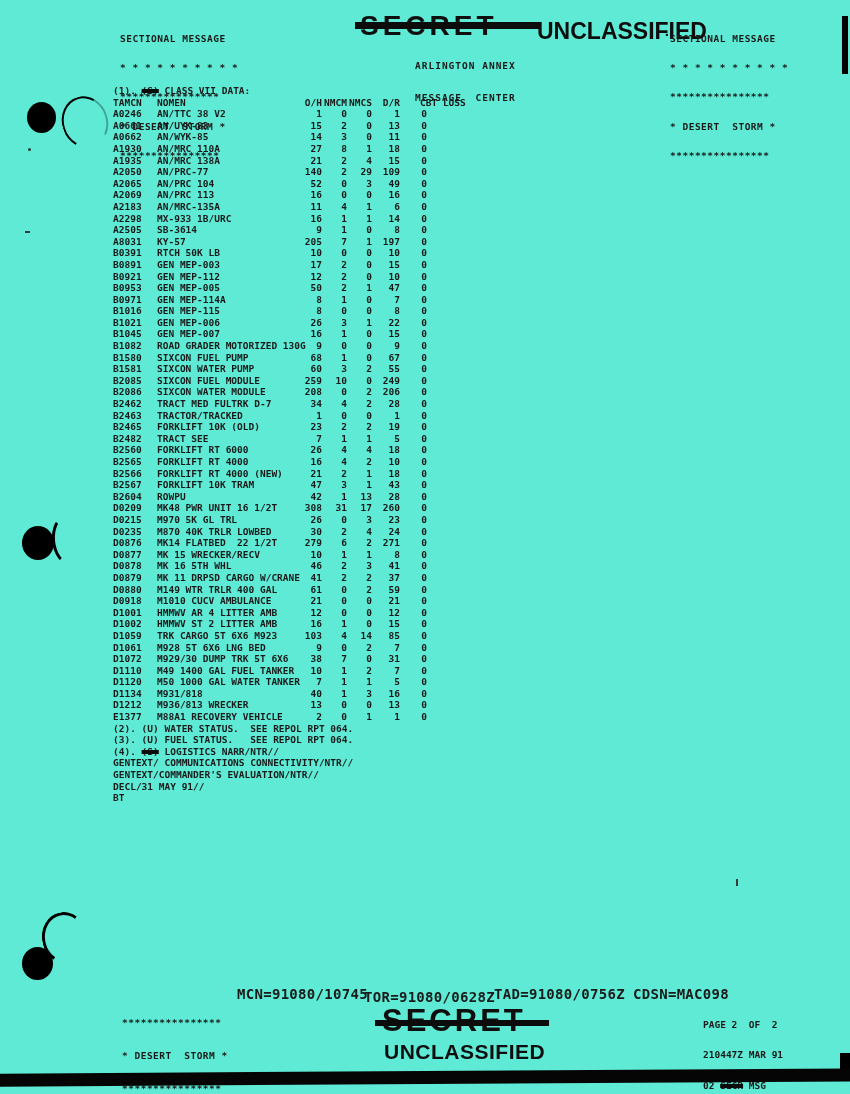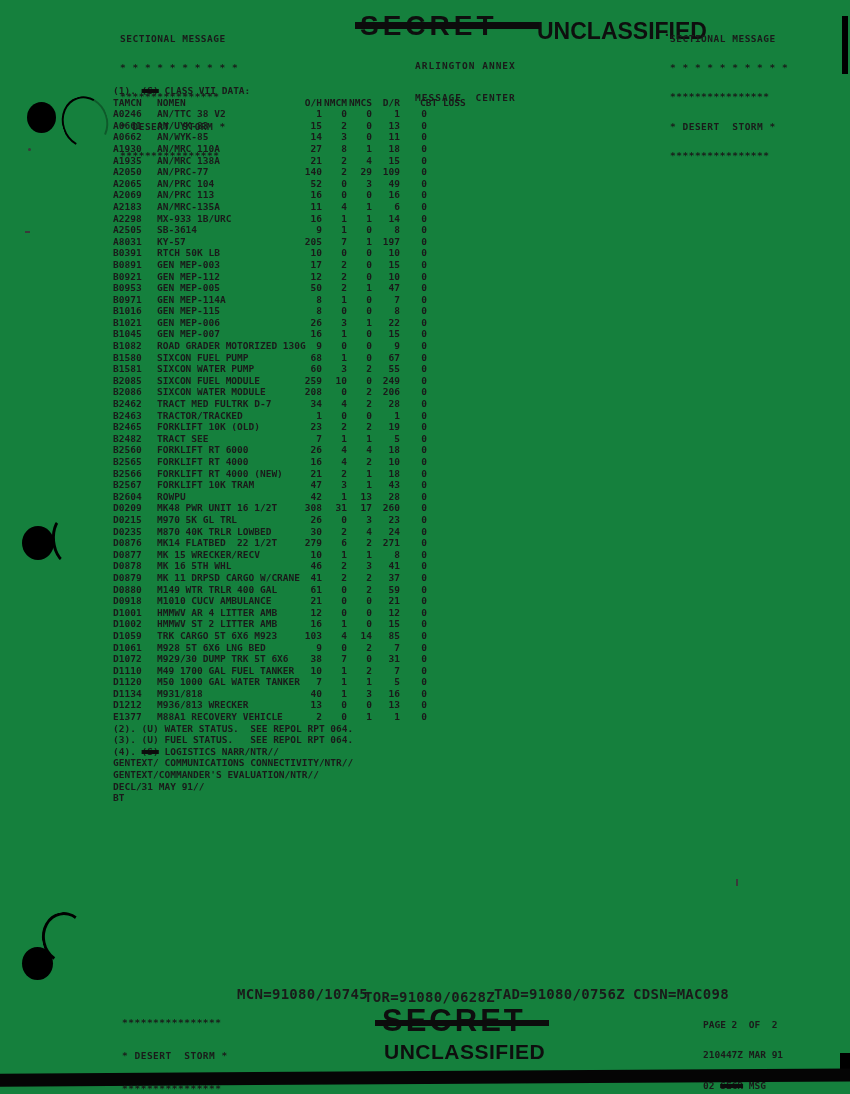--- a/index.html
+++ b/index.html
@@ -1,16 +1,16 @@
 <!DOCTYPE html>
 <html><head>
 <meta charset="utf-8">
 <style>
   html,body{margin:0;padding:0;background:#e8e8e8;}
-  .page{position:relative;width:850px;height:1094px;background:#15803d;overflow:hidden;
+  .page{position:relative;width:850px;height:1094px;background:#5eead4;overflow:hidden;
         font-family:"DejaVu Sans Mono",monospace;color:#1a1a1a;}
 
   
   .hdr-block{position:absolute;font-size:9.5px;font-weight:700;line-height:9.8px;
              letter-spacing:.5px;white-space:pre;}
   .hb-left{left:120px;top:14px;}
   .hb-right{left:670px;top:14px;}
   .hb-footer{left:122px;top:995px;line-height:11px;}
 
   
@@ -210,21 +210,21 @@
   <div class="trow"><span class="c-tamcn">D1001</span><span class="c-nomen">HMMWV AR 4 LITTER AMB</span><span class="c-oh">12</span><span class="c-nmcm">0</span><span class="c-nmcs">0</span><span class="c-dr">12</span><span class="c-cbt">0</span></div>
 
   <div class="trow"><span class="c-tamcn">D1002</span><span class="c-nomen">HMMWV ST 2 LITTER AMB</span><span class="c-oh">16</span><span class="c-nmcm">1</span><span class="c-nmcs">0</span><span class="c-dr">15</span><span class="c-cbt">0</span></div>
 
   <div class="trow"><span class="c-tamcn">D1059</span><span class="c-nomen">TRK CARGO 5T 6X6 M923</span><span class="c-oh">103</span><span class="c-nmcm">4</span><span class="c-nmcs">14</span><span class="c-dr">85</span><span class="c-cbt">0</span></div>
 
   <div class="trow"><span class="c-tamcn">D1061</span><span class="c-nomen">M928 5T 6X6 LNG BED</span><span class="c-oh">9</span><span class="c-nmcm">0</span><span class="c-nmcs">2</span><span class="c-dr">7</span><span class="c-cbt">0</span></div>
 
   <div class="trow"><span class="c-tamcn">D1072</span><span class="c-nomen">M929/30 DUMP TRK 5T 6X6</span><span class="c-oh">38</span><span class="c-nmcm">7</span><span class="c-nmcs">0</span><span class="c-dr">31</span><span class="c-cbt">0</span></div>
 
-  <div class="trow"><span class="c-tamcn">D1110</span><span class="c-nomen">M49 1700 GAL FUEL TANKER</span><span class="c-oh">10</span><span class="c-nmcm">1</span><span class="c-nmcs">2</span><span class="c-dr">7</span><span class="c-cbt">0</span></div>
+  <div class="trow"><span class="c-tamcn">D1110</span><span class="c-nomen">M49 1400 GAL FUEL TANKER</span><span class="c-oh">10</span><span class="c-nmcm">1</span><span class="c-nmcs">2</span><span class="c-dr">7</span><span class="c-cbt">0</span></div>
 
   <div class="trow"><span class="c-tamcn">D1120</span><span class="c-nomen">M50 1000 GAL WATER TANKER</span><span class="c-oh">7</span><span class="c-nmcm">1</span><span class="c-nmcs">1</span><span class="c-dr">5</span><span class="c-cbt">0</span></div>
 
   <div class="trow"><span class="c-tamcn">D1134</span><span class="c-nomen">M931/818</span><span class="c-oh">40</span><span class="c-nmcm">1</span><span class="c-nmcs">3</span><span class="c-dr">16</span><span class="c-cbt">0</span></div>
 
   <div class="trow"><span class="c-tamcn">D1212</span><span class="c-nomen">M936/813 WRECKER</span><span class="c-oh">13</span><span class="c-nmcm">0</span><span class="c-nmcs">0</span><span class="c-dr">13</span><span class="c-cbt">0</span></div>
 
   <div class="trow"><span class="c-tamcn">E1377</span><span class="c-nomen">M88A1 RECOVERY VEHICLE</span><span class="c-oh">2</span><span class="c-nmcm">0</span><span class="c-nmcs">1</span><span class="c-dr">1</span><span class="c-cbt">0</span></div>
 </div>
 

